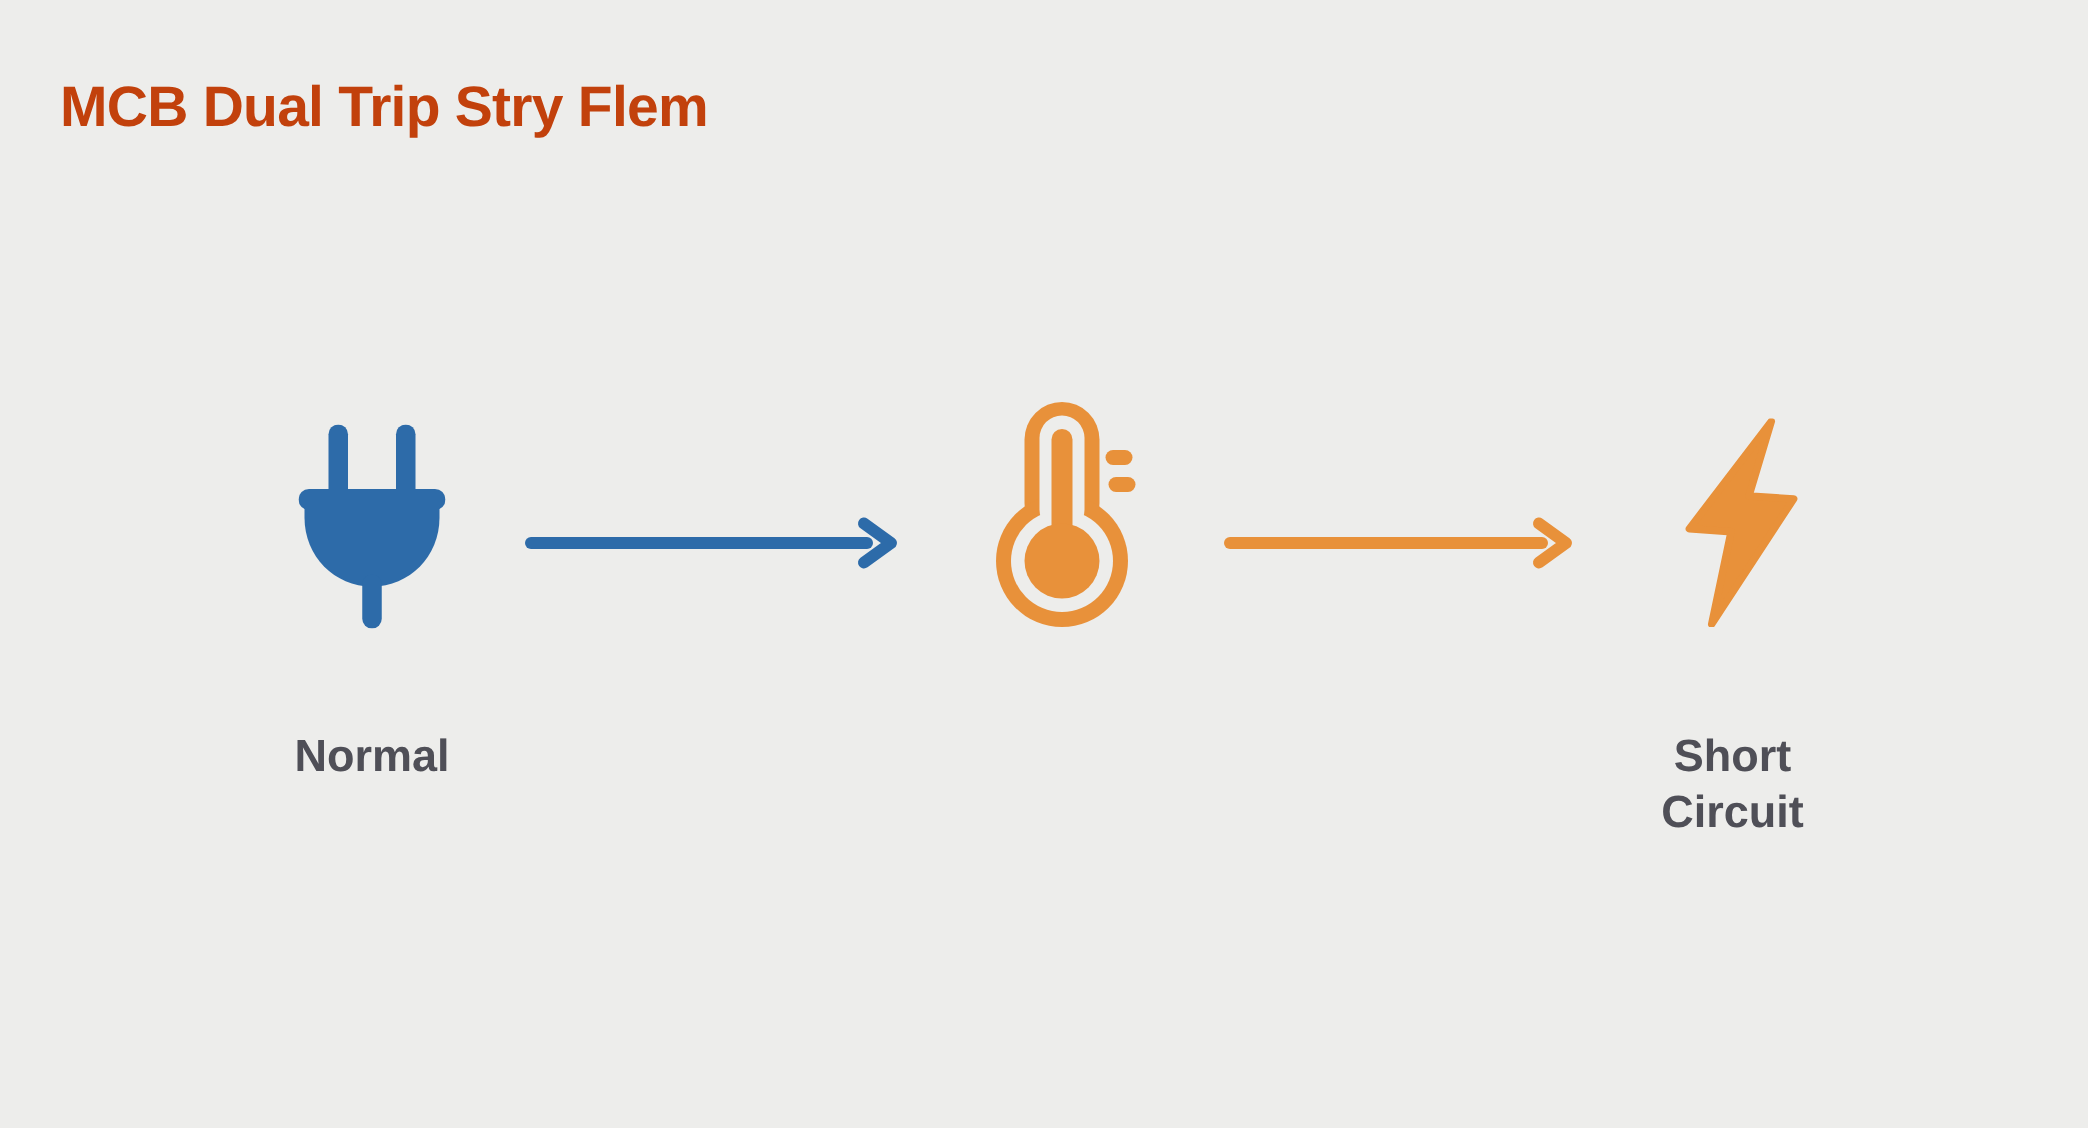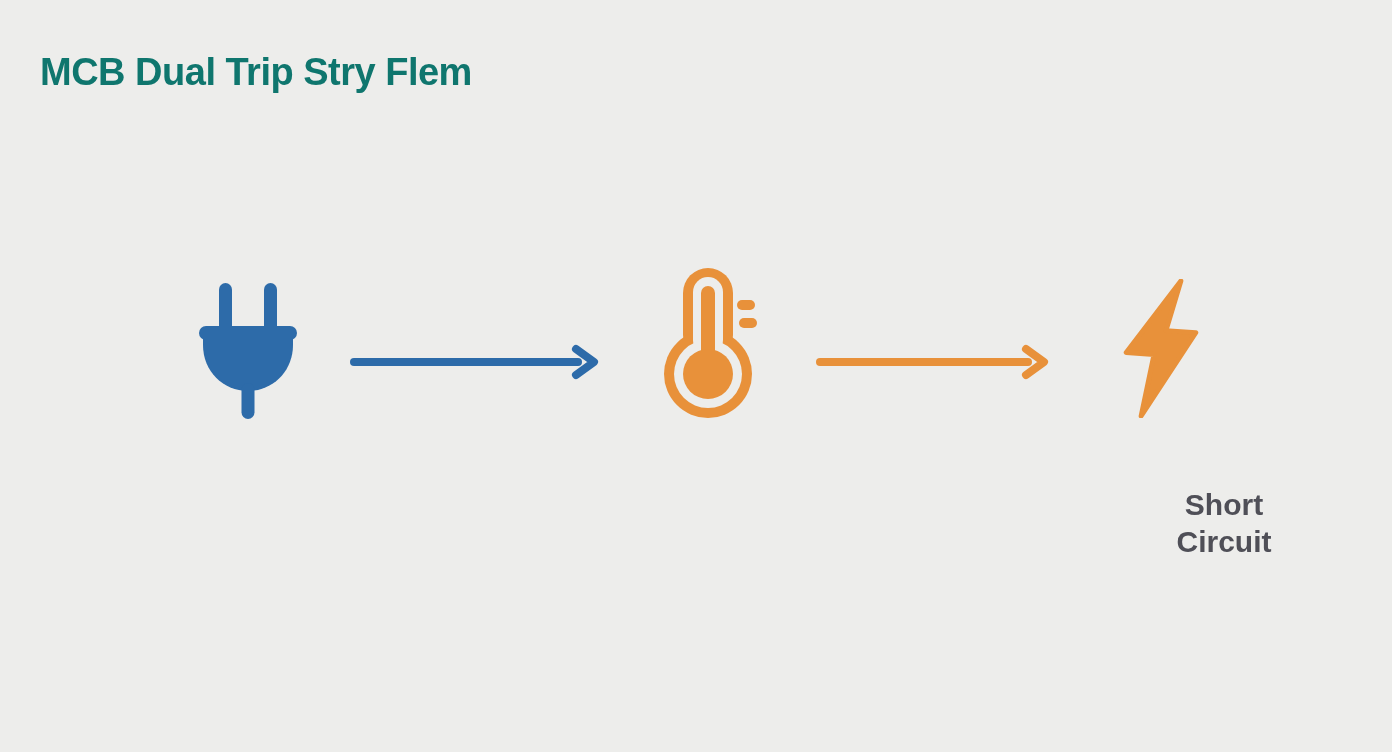--- a/index.html
+++ b/index.html
@@ -17,21 +17,21 @@
   }
   .title {
     position: absolute;
     left: 40px;
     top: 50px;
     margin: 0;
     font-size: 38px;
     line-height: 44px;
     font-weight: bold;
     letter-spacing: -0.5px;
-    color: #0f766e;
+    color: #c2410c;
   }
   .icon-svg { position: absolute; display: block; }
   .plug-icon   { left: 199px; top: 283px; }
   .thermo-icon { left: 664px; top: 268px; }
   .bolt-icon   { left: 1121px; top: 279px; }
   .arrow-svg { position: absolute; display: block; }
   .arrow-1 { left: 348px; top: 342px; }
   .arrow-2 { left: 812px; top: 342px; }
   .stage-label {
     position: absolute;
@@ -39,21 +39,21 @@
     width: 220px;
     transform: translateX(-50%);
     text-align: center;
     font-size: 30px;
     line-height: 37px;
     font-weight: bold;
     color: #4F4F57;
   }
   .label-normal   { left: 248px; }
   .label-overload { left: 709px; }
-  .label-short    { left: 1224px; width: 150px; }
+  .label-short    { left: 1155px; width: 150px; }
 </style>
 </head>
 <body>
 
 <div class="canvas">
 
   <h1 class="title">MCB Dual Trip Stry Flem</h1>
 
   <svg class="icon-svg plug-icon" width="98" height="136" viewBox="0 0 98 136">
     <g fill="#2D6BA9">
@@ -93,15 +93,16 @@
     <g fill="none" stroke-linecap="round" stroke-linejoin="round" stroke-width="8" stroke="#E8913A">
       <line x1="8" y1="20" x2="216" y2="20"></line>
       <path d="M214 7 L232 20 L214 33"></path>
     </g>
   </svg>
 
   <svg class="icon-svg bolt-icon" width="80" height="139" viewBox="0 0 80 140">
     <polygon points="60,2 5,74 33,76 20,138 75,54 45,52" stroke-width="5" stroke-linejoin="round" fill="#E8913A" stroke="#E8913A"></polygon>
   </svg>
 
+  <div class="stage-label label-normal">Normal</div>
   <div class="stage-label label-short">Short Circuit</div>
 
 </div>
 
 </body></html>

